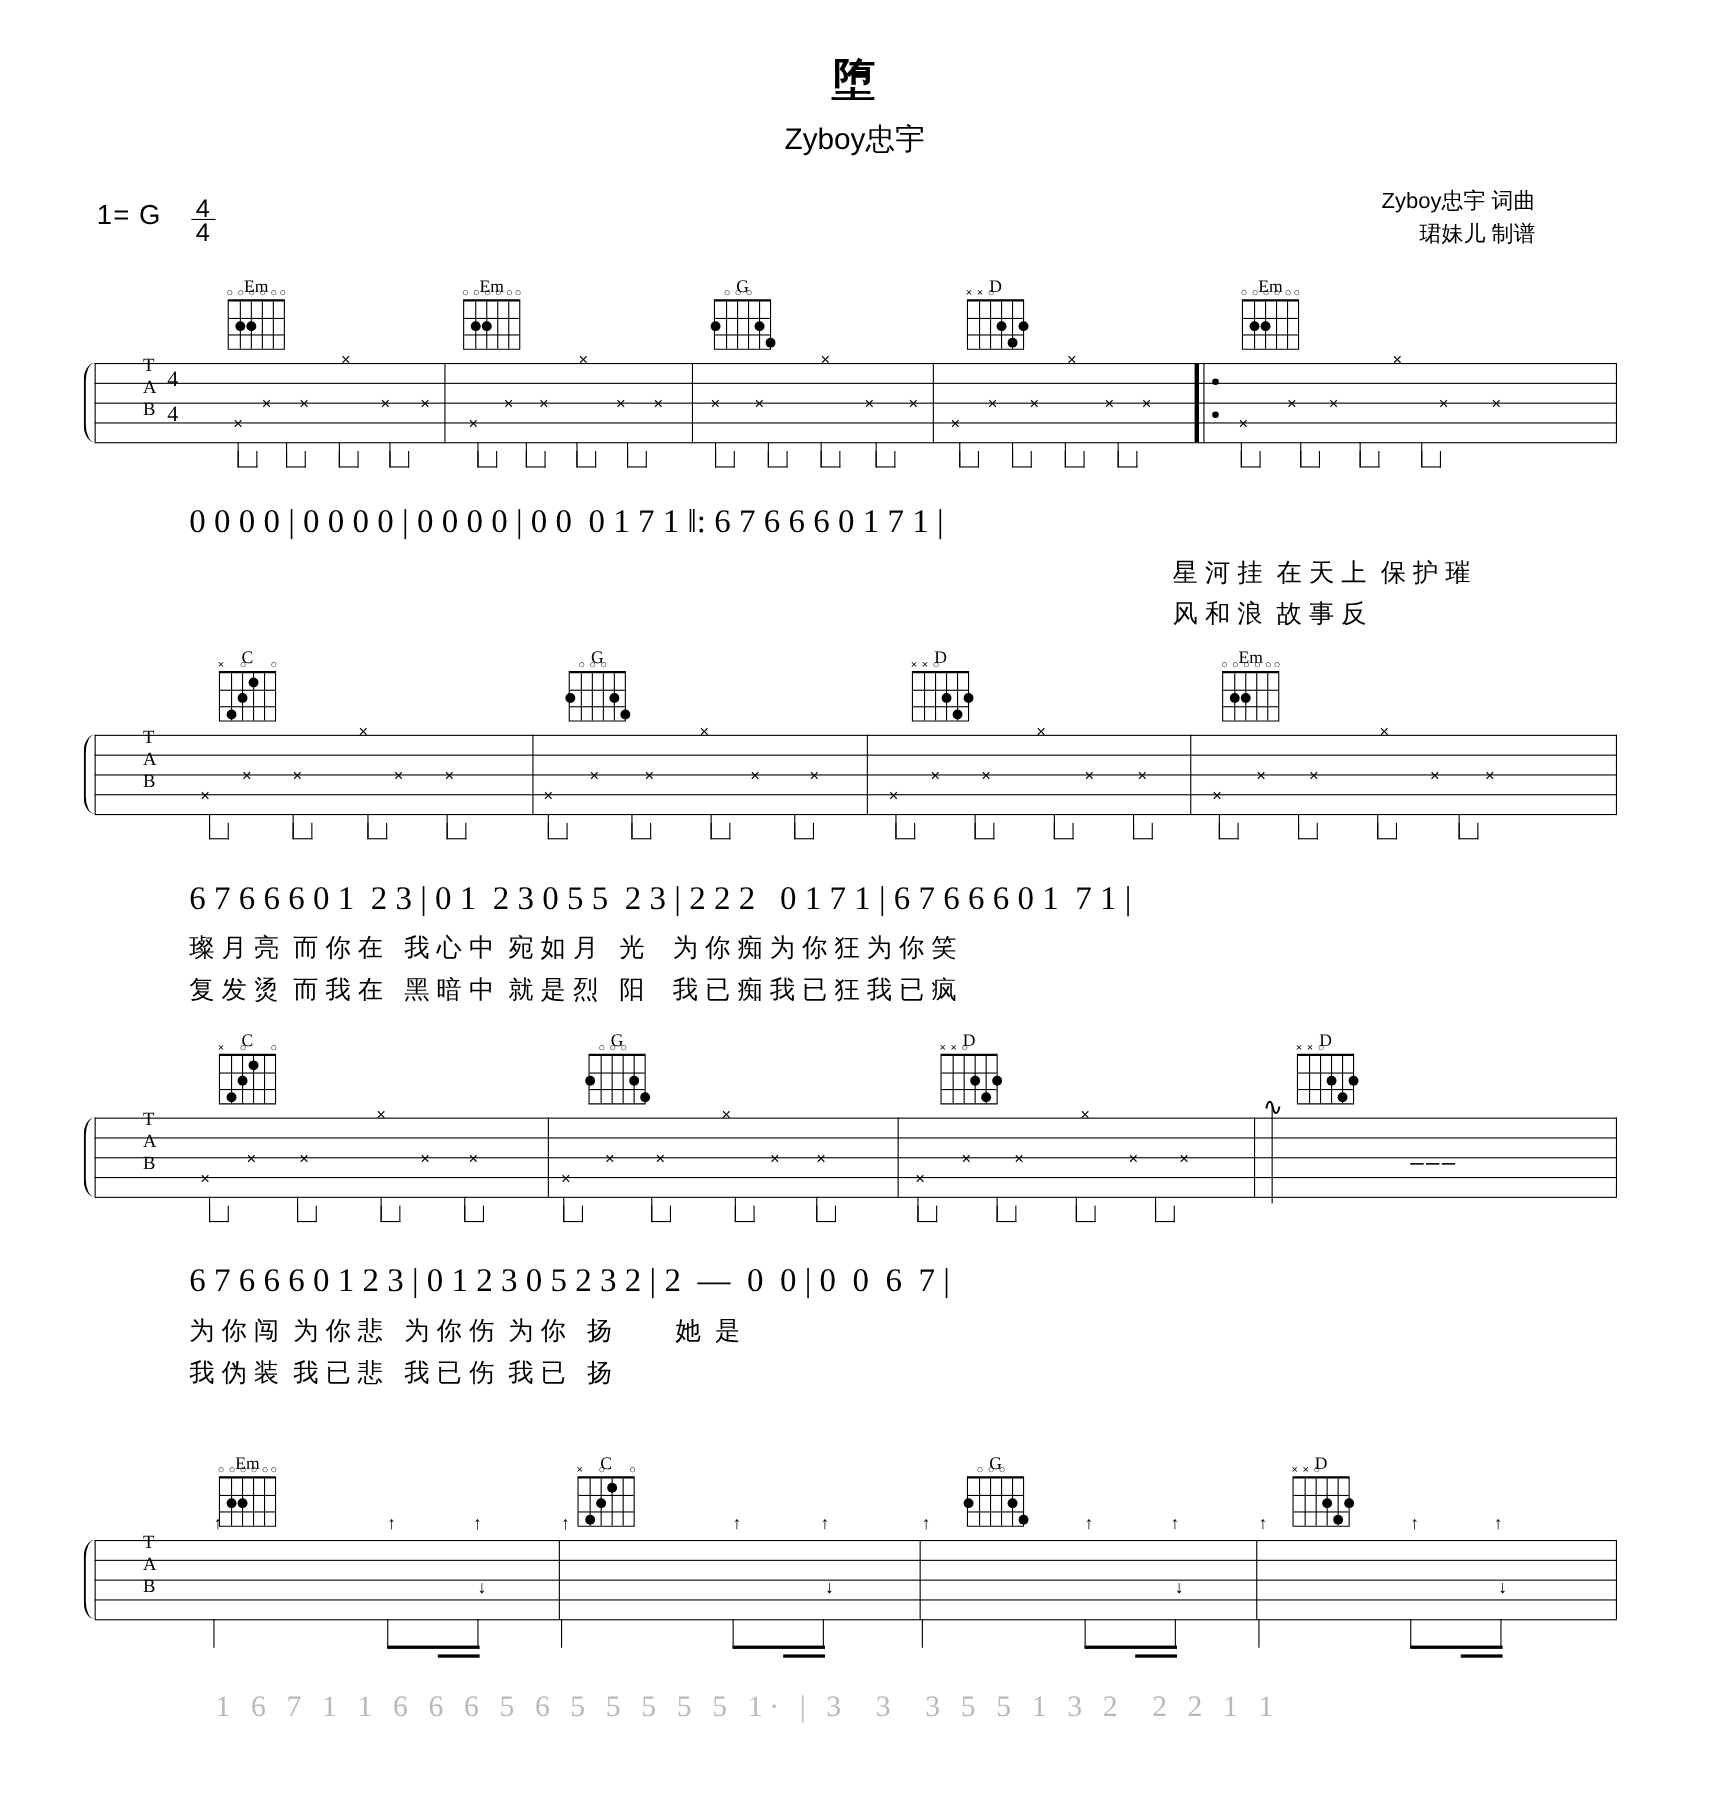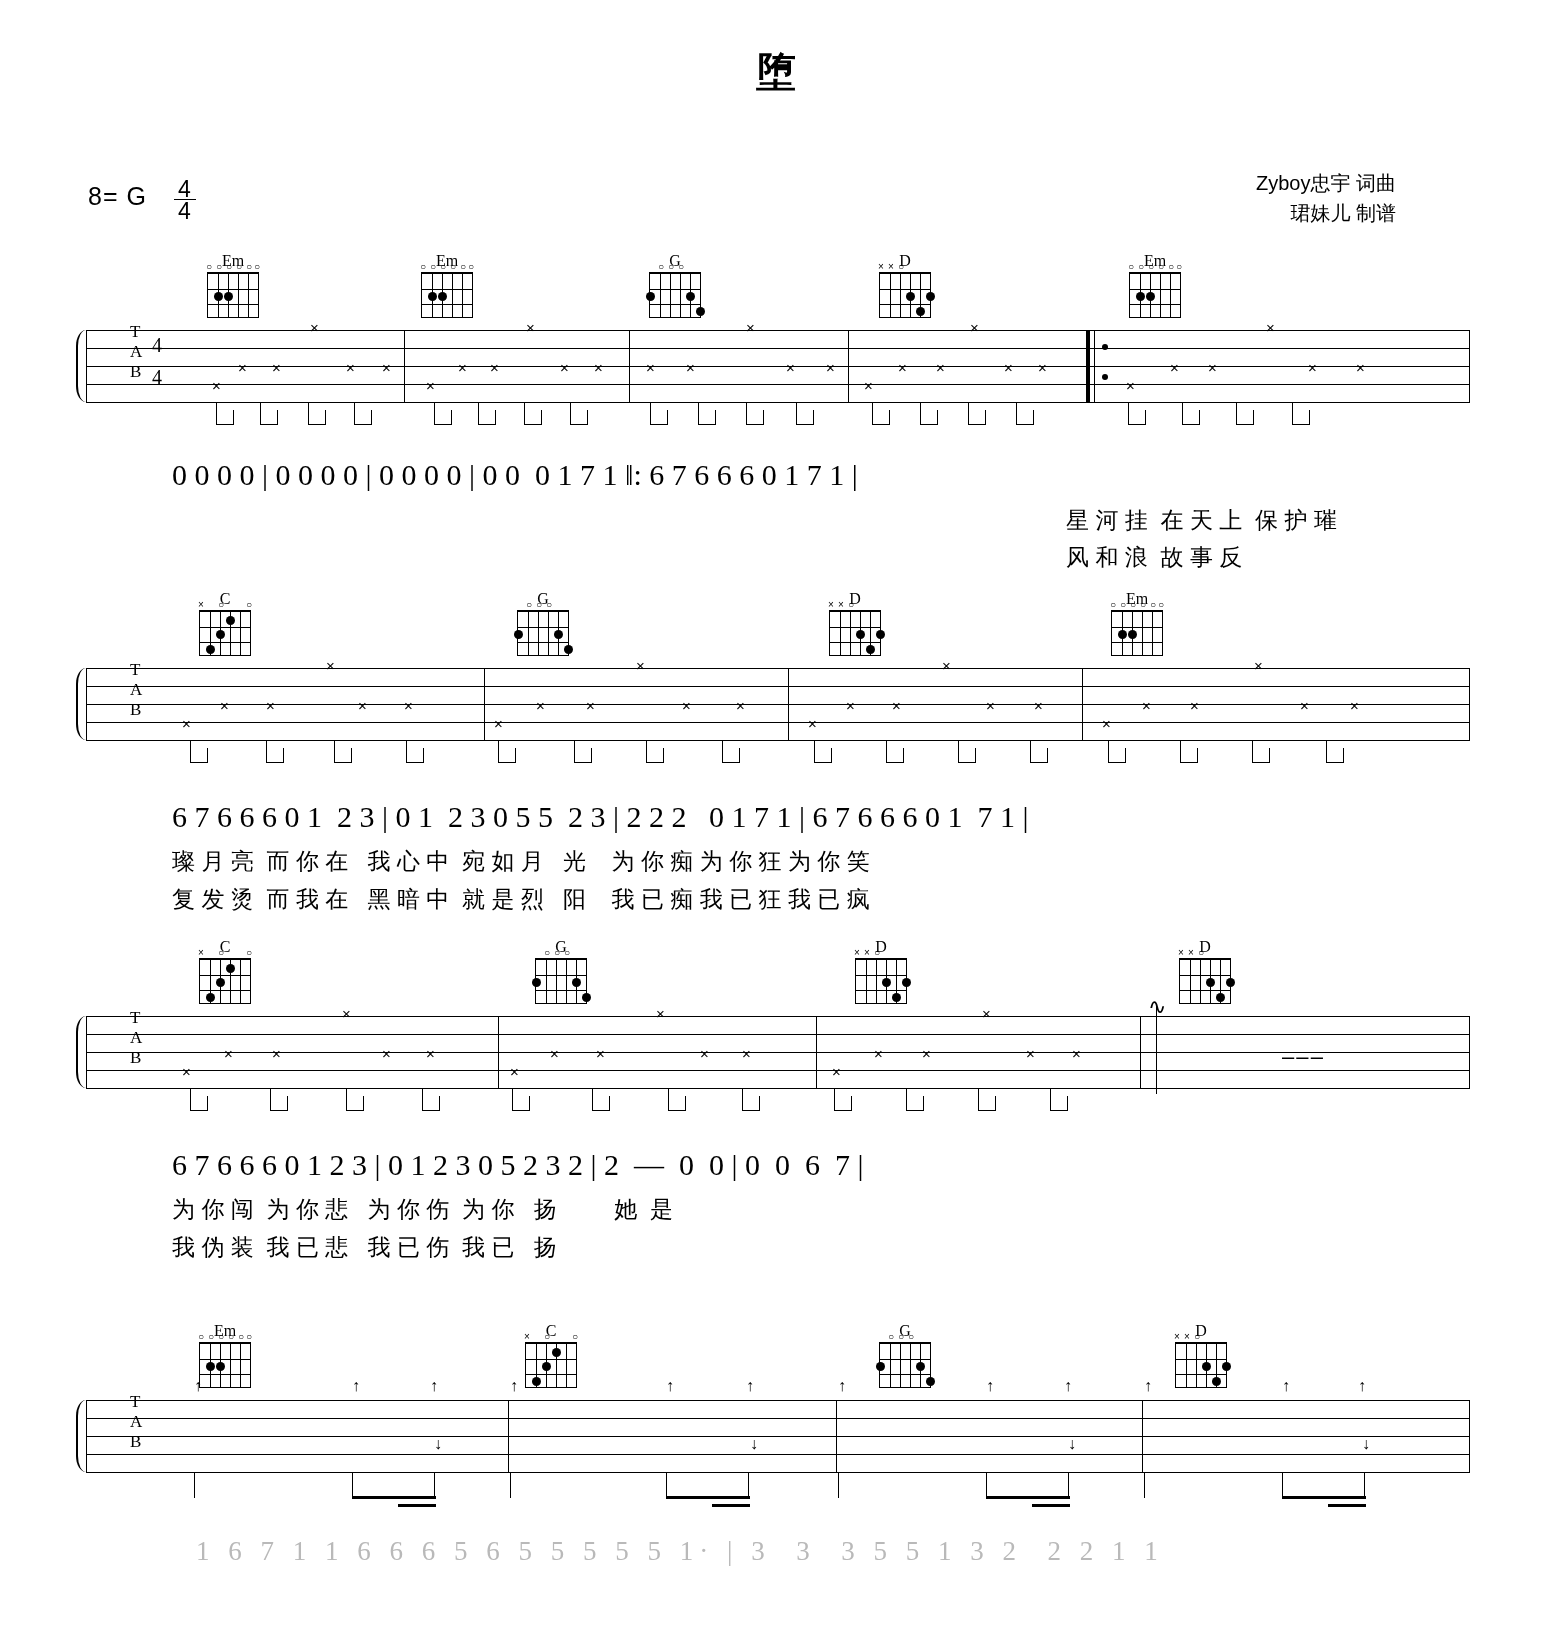--- a/index.html
+++ b/index.html
@@ -250,27 +250,28 @@
     font-size: 22px;
     letter-spacing: -2px;
   }
 </style>
 </head>
 <body>
 
 <div class="sheet">
 
   <div class="title">堕</div>
+  <div class="artist">Zyboy忠宇</div>
 
   <div class="credits">
     <div>Zyboy忠宇 词曲</div>
     <div>珺妹儿 制谱</div>
   </div>
 
-  <div class="keysig">8= G</div>
+  <div class="keysig">1= G</div>
   <div class="timesig-top">4</div>
   <div class="timesig-line"></div>
   <div class="timesig-bot">4</div>
 
   <div class="system" style="top:330px;">
 
     <div class="chordbox" style="left:118px; top:-78px;">
       <div class="chordname">Em</div>
       <div class="grid">
         <div class="v" style="left:10px"></div>

